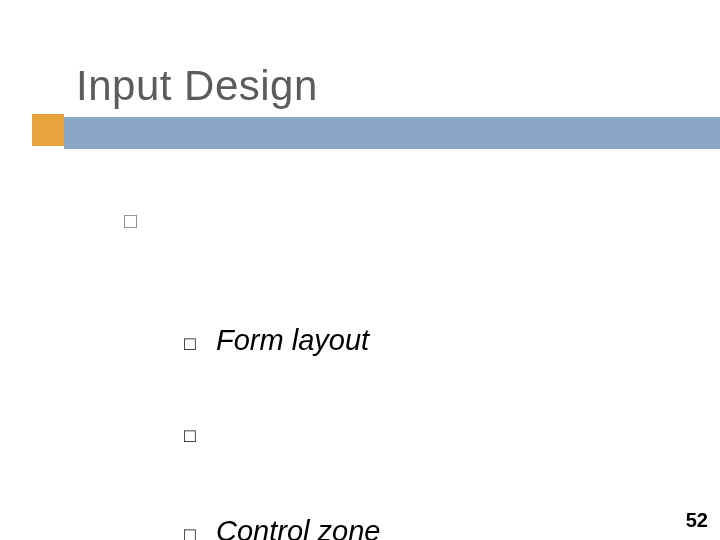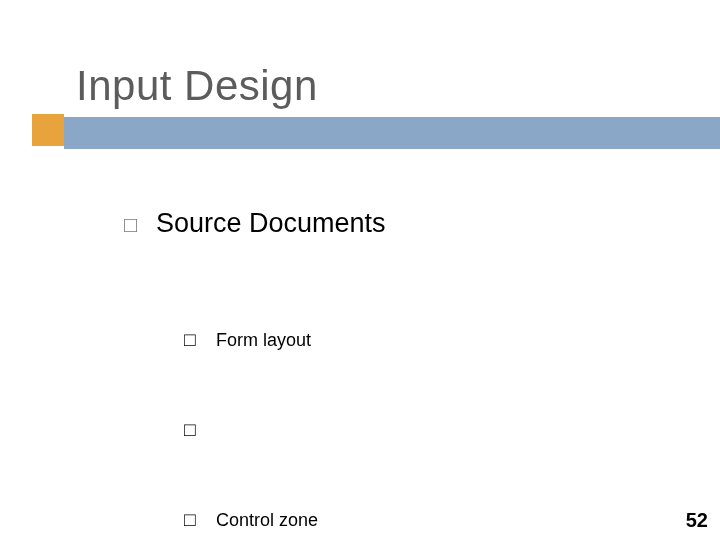--- a/index.html
+++ b/index.html
@@ -9,38 +9,37 @@
   .divider { position: absolute; left: 0; top: 82px; width: 720px; height: 14px; }
   .divider .accent { position: absolute; left: 0; top: 0; width: 32px; height: 14px; background: #e8a33d; }
   .divider .bar { position: absolute; left: 32px; top: 3px; width: 688px; height: 8px; background: #8aa7c7; }
   .content { position: absolute; left: 44px; top: 128px; }
   .level1 { display: flex; align-items: baseline; margin-bottom: 10px; }
   .level1 .bullet { font-size: 22px; color: #7a7a7a; width: 28px; display: inline-block; }
   .level1 .text { font-size: 27px; color: #000; }
   .sublist { margin-left: 44px; margin-top: 6px; }
   .level2 { display: flex; align-items: baseline; margin-bottom: 4px; }
   .level2 .bullet { font-size: 19px; color: #000; width: 24px; display: inline-block; }
-  .level2 .text { font-size: 18px; color: #000; }
+  .level2 .text { font-size: 29px; color: #000; font-style: italic; }
   .pagenum { position: absolute; right: 28px; bottom: 24px; font-size: 20px; font-weight: 700; color: #000; margin-top: 43px; }
 </style>
 </head>
 <body>
 
 <div class="slide">
   <div class="title">Input Design</div>
 
   <div class="divider">
     <div class="accent"></div>
     <div class="bar"></div>
   </div>
 
   <div class="content">
     <div class="level1">
       <span class="bullet">□</span>
-      <span class="text">Source Documents</span>
     </div>
     <div class="sublist">
       <div class="level2">
         <span class="bullet">□</span>
         <span class="text">Form layout</span>
       </div>
       <div class="level2">
         <span class="bullet">□</span>
       </div>
       <div class="level2">

